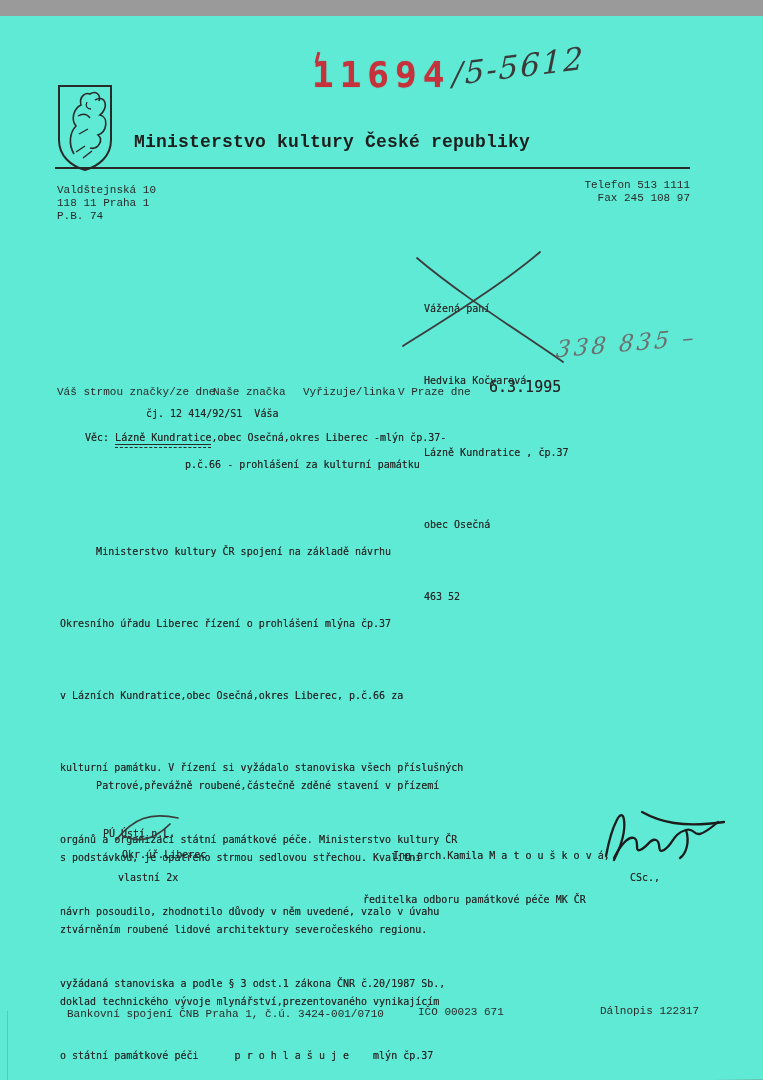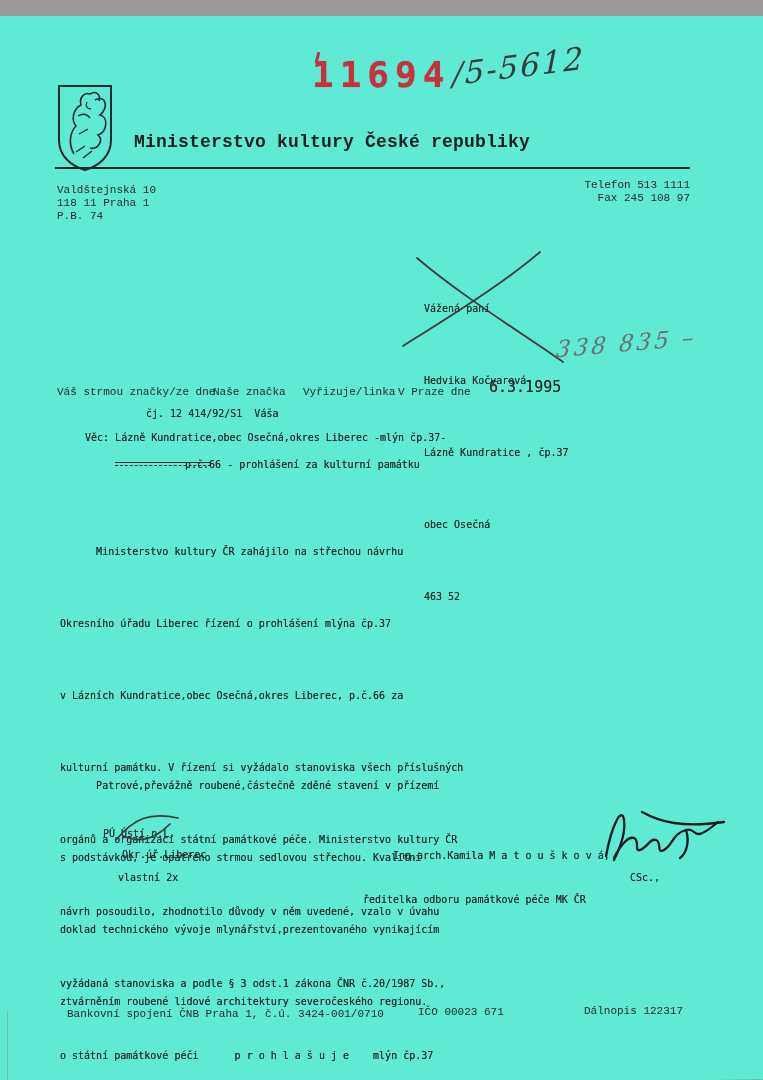--- a/index.html
+++ b/index.html
@@ -17,21 +17,21 @@
   .rule{height:2px;background:#272727;}
   
   .stamp{font-family:"DejaVu Sans Mono",monospace;font-weight:bold;font-size:36px;
          letter-spacing:6px;color:#c5323c;text-shadow:0 0 1px rgba(197,50,60,.7);}
   .stamp-tick{width:3px;height:11px;background:#c5323c;transform:rotate(14deg);}
   
   .hand{font-family:"DejaVu Serif",serif;font-style:italic;color:#3a3a3a;}
   .hand-suffix{font-size:31px;transform:rotate(-7deg) skewX(-8deg);letter-spacing:2px;}
   .hand-num{font-size:23px;color:#6e6e6e;transform:rotate(-5deg) skewX(-10deg);letter-spacing:3px;}
   
-  .u-double{position:relative;border-bottom:1.6px solid #2b2b2b;padding-bottom:19px;}
+  .u-double{position:relative;border-bottom:1.6px solid #2b2b2b;padding-bottom:1px;}
   .u-double::after{content:"";position:absolute;left:0;right:0;bottom:-4px;
                    border-bottom:1.6px dashed #2b2b2b;}
   svg{display:block;}
   .shadow-diag{height:3px;background:linear-gradient(to right,rgba(120,120,120,0),rgba(120,120,120,.55));
                transform:rotate(-0.8deg);border-radius:2px;}
   .edge-left{width:1px;background:rgba(120,120,120,.35);}
 </style>
 </head>
 <body>
 
@@ -83,37 +83,37 @@
   <div class="abs small print" style="left:213px;top:370px;">Naše značka</div>
   <div class="abs small print" style="left:303px;top:370px;">Vyřizuje/linka</div>
   <div class="abs small print" style="left:398px;top:370px;">V Praze dne</div>
   <div class="abs mono" style="left:489px;top:362px;font-size:15px;">6.3.1995</div>
   <div class="abs mono mono-sm" style="left:146px;top:386px;">čj. 12 414/92/S1  Váša</div>
 
   <div class="abs mono mono-sm" style="left:85px;top:410px;"><span>Věc: </span><span class="u-double">Lázně Kundratice</span><span>,obec Osečná,okres Liberec -mlýn čp.37-</span></div>
   <div class="abs mono mono-sm" style="left:185px;top:437px;">p.č.66 - prohlášení za kulturní památku</div>
 
   <div class="abs mono mono-sm" style="left:60px;top:476px;">
-    <div>      Ministerstvo kultury ČR zahájilo na střechou návrhu</div>
+    <div>      Ministerstvo kultury ČR spojení na základě návrhu</div>
     <div>Okresního úřadu Liberec řízení o prohlášení mlýna čp.37</div>
     <div>v Lázních Kundratice,obec Osečná,okres Liberec, p.č.66 za</div>
     <div>kulturní památku. V řízení si vyžádalo stanoviska všech příslušných</div>
     <div>orgánů a organizací státní památkové péče. Ministerstvo kultury ČR</div>
     <div>návrh posoudilo, zhodnotilo důvody v něm uvedené, vzalo v úvahu</div>
     <div>vyžádaná stanoviska a podle § 3 odst.1 zákona ČNR č.20/1987 Sb.,</div>
     <div>o státní památkové péči      p r o h l a š u j e    mlýn čp.37</div>
     
     
   </div>
 
   <div class="abs mono mono-sm" style="left:60px;top:710px;">
     <div>      Patrové,převážně roubené,částečně zděné stavení v přízemí</div>
     <div>s podstávkou, je opatřeno strmou sedlovou střechou. Kvalitní</div>
+    <div>ztvárněním roubené lidové architektury severočeského regionu.</div>
     <div>doklad technického vývoje mlynářství,prezentovaného vynikajícím</div>
-    <div>ztvárněním roubené lidové architektury severočeského regionu.</div>
   </div>
 
   <div class="abs mono mono-sm" style="left:103px;top:806px;">PÚ Ústí n.L.</div>
   <div class="abs mono mono-sm" style="left:122px;top:827px;">Okr.úř.Liberec</div>
   <div class="abs mono mono-sm" style="left:118px;top:850px;">vlastní 2x</div>
   <div class="abs" style="left:112px;top:792px;">
     <svg width="72" height="38" viewBox="0 0 72 38" fill="none" stroke="#3c3c3c" stroke-width="1.7" stroke-linecap="round">
       <path d="M4 32 C22 10 38 4 66 10"></path>
       <path d="M12 28 C28 36 44 30 58 16"></path>
     </svg>
@@ -126,18 +126,18 @@
       <path d="M44 10 C62 20 84 26 126 20"></path>
       <path d="M88 28 C92 40 88 52 82 56"></path>
     </svg>
   </div>
   <div class="abs mono mono-sm" style="left:393px;top:828px;">Ing.arch.Kamila M a t o u š k o v á,</div>
   <div class="abs mono mono-sm" style="left:630px;top:850px;">CSc.,</div>
   <div class="abs mono mono-sm" style="left:363px;top:872px;">ředitelka odboru památkové péče MK ČR</div>
 
   <div class="abs small print" style="left:67px;top:992px;">Bankovní spojení ČNB Praha 1, č.ú. 3424-001/0710</div>
   <div class="abs small print" style="left:418px;top:990px;">IČO  00023 671</div>
-  <div class="abs small print" style="left:584px;top:989px;">Dálnopis 122317</div>
+  <div class="abs small print" style="left:600px;top:989px;">Dálnopis 122317</div>
 
   <div class="abs shadow-diag" style="left:380px;top:1066px;width:383px;"></div>
   <div class="abs edge-left" style="left:7px;top:995px;height:85px;"></div>
 
 </div>
 
 </body></html>

